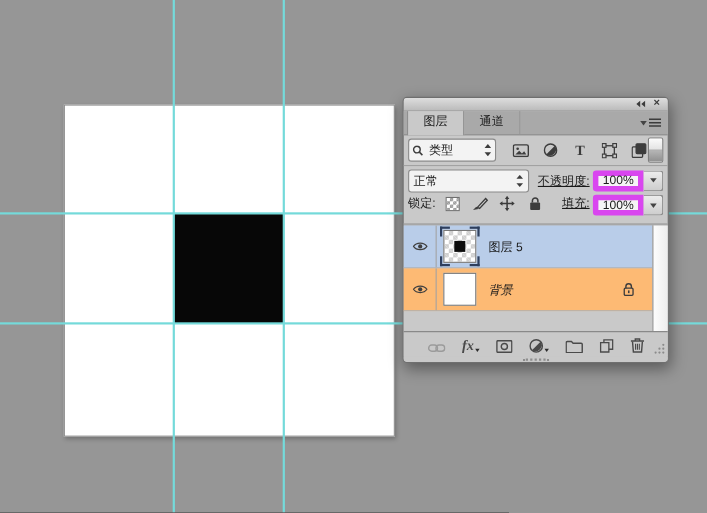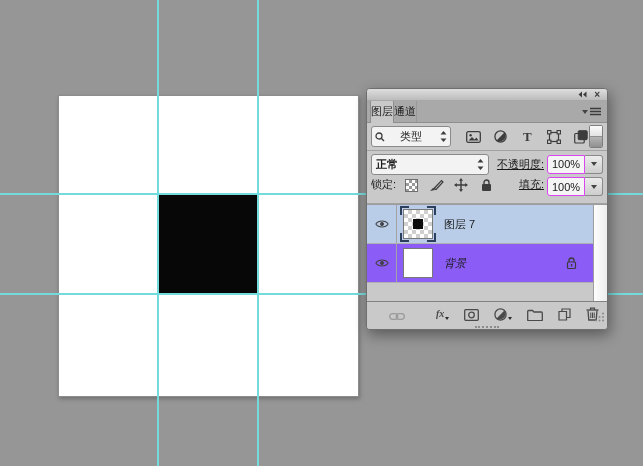--- a/index.html
+++ b/index.html
@@ -39,56 +39,56 @@
     border-radius:3px 3px 0 0;border-bottom:1px solid #a8a8a8;
     display:flex;justify-content:flex-end;align-items:center;gap:7px;padding:0 7px;
   }
   .tb-icon{display:flex;align-items:center;color:#3c3c3c;cursor:pointer;line-height:1;}
   .close-glyph{font-size:10px;font-weight:bold;transform:translateY(-0.5px);}
   .tabbar{
     height:21px;flex:0 0 21px;background:#a9a9a9;border-bottom:1px solid #8f8f8f;
     display:flex;align-items:stretch;position:relative;border-radius:0;
   }
   .tab{
-    padding:0 0;line-height:21px;color:#1c1c1c;cursor:pointer;
+    padding:0 14px;line-height:21px;color:#1c1c1c;cursor:pointer;
     border-right:1px solid #989898;white-space:nowrap;
   }
   .tab.active{
     background:#c9c9c9;margin-bottom:-1px;border-right:1px solid #8f8f8f;
     border-left:1px solid #8f8f8f;margin-left:3px;
   }
   .panel-menu{margin-left:auto;display:flex;align-items:center;gap:2px;padding-right:6px;cursor:pointer;}
 
   .row-line{border-bottom:1px solid #a2a2a2;}
   .filter-row{height:27px;flex:0 0 27px;display:flex;align-items:center;padding:0 4px;}
   .search-combo{
     width:74px;height:19px;background:#f3f3f3;border:1px solid #8a8a8a;border-radius:3px;
-    display:flex;align-items:center;gap:15px;padding:0 3px;box-sizing:content-box;cursor:pointer;
+    display:flex;align-items:center;gap:5px;padding:0 3px;box-sizing:content-box;cursor:pointer;
   }
   .search-combo .lbl{flex:0 0 auto;}
   .spin{margin-left:auto;display:flex;}
   .filter-icons{display:flex;align-items:center;gap:11px;margin-left:14px;}
   .ficon{display:flex;align-items:center;justify-content:center;width:16px;height:16px;color:#3c3c3c;cursor:pointer;}
   .t-glyph{font-family:"Liberation Serif","DejaVu Serif",serif;font-weight:bold;font-size:13px;}
   .filter-switch{
     margin-left:auto;width:12px;height:21px;border:1px solid #7f7f7f;border-radius:2px;
     overflow:hidden;display:flex;flex-direction:column;cursor:pointer;background:#fff;
   }
   .filter-switch .top{flex:1;background:linear-gradient(#fbfbfb,#e3e3e3);border-bottom:1px solid #909090;}
   .filter-switch .bot{flex:1;background:linear-gradient(#b5b5b5,#8f8f8f);}
 
   .blend-row{height:26px;flex:0 0 26px;display:flex;align-items:center;padding:0 4px;}
   .blend-select{
     width:108px;height:19px;background:#f3f3f3;border:1px solid #8a8a8a;border-radius:3px;
-    display:flex;align-items:center;padding:0 4px;cursor:pointer;font-weight:bold;
+    display:flex;align-items:center;padding:0 4px;cursor:pointer;
   }
   .field-label{margin-left:8px;white-space:nowrap;text-decoration:underline;}
   .combo{margin-left:3px;display:flex;height:19px;cursor:pointer;}
   .combo .val{
-    width:36px;background:#f5f5f5;border:1px solid #d946ef;border-radius:3px 0 0 3px;
+    width:36px;background:#f5f5f5;border:5px solid #d946ef;border-radius:3px 0 0 3px;
     display:flex;align-items:center;justify-content:center;
   }
   .combo .arrow-btn{
     width:17px;border:1px solid #8a8a8a;border-left:none;border-radius:0 3px 3px 0;
     background:linear-gradient(#ececec,#cdcdcd);display:flex;align-items:center;justify-content:center;
   }
   .tri-down{width:0;height:0;border-left:3.5px solid transparent;border-right:3.5px solid transparent;border-top:4px solid #444;}
 
   .lock-row{height:26px;flex:0 0 26px;display:flex;align-items:flex-start;padding:0 4px;}
   .lock-icons{display:flex;align-items:center;gap:9px;margin-left:7px;}
@@ -96,21 +96,21 @@
   .checker12{
     width:11px;height:11px;border:1px solid #6f6f6f;background-color:#fff;
     background-image:linear-gradient(45deg,#9a9a9a 25%,transparent 25%,transparent 75%,#9a9a9a 75%),
                      linear-gradient(45deg,#9a9a9a 25%,transparent 25%,transparent 75%,#9a9a9a 75%);
     background-size:6px 6px;background-position:0 0,3px 3px;
   }
   .lock-row .field-label.fill{margin-left:auto;}
 
   .layer-list{flex:1 1 auto;display:flex;border-top:1px solid #9c9c9c;min-height:0;}
   .rows{flex:1;display:flex;flex-direction:column;min-width:0;}
-  .layer-row{height:38px;flex:0 0 38px;display:flex;align-items:center;border-bottom:1px solid #b0b0b0;background:#8b5cf6;cursor:pointer;}
+  .layer-row{height:38px;flex:0 0 38px;display:flex;align-items:center;border-bottom:1px solid #b0b0b0;background:#fdba74;cursor:pointer;}
   .layer-row.selected{background:var(--selected-row,#b9cde9);}
   .eye-cell{width:29px;flex:0 0 29px;align-self:stretch;display:flex;align-items:center;justify-content:center;border-right:1px solid #a3a3a3;cursor:pointer;}
   .thumb-wrap{position:relative;width:36px;height:36px;margin-left:3px;display:flex;align-items:center;justify-content:center;flex:0 0 36px;}
   .thumb{width:30px;height:30px;border:1px solid #787878;background:#fff;position:relative;box-sizing:border-box;}
   .thumb.checker{
     background-color:#fff;
     background-image:linear-gradient(45deg,#cfcfcf 25%,transparent 25%,transparent 75%,#cfcfcf 75%),
                      linear-gradient(45deg,#cfcfcf 25%,transparent 25%,transparent 75%,#cfcfcf 75%);
     background-size:8px 8px;background-position:0 0,4px 4px;
   }
@@ -125,21 +125,21 @@
   .row-lock{margin-left:auto;margin-right:16px;display:flex;align-items:center;color:#3c3c3c;}
   .list-empty{flex:1;background:#c9c9c9;}
   .scrollstrip{width:13px;flex:0 0 13px;background:linear-gradient(to right,#fdfdfd,#ededed);border-left:1px solid #9e9e9e;cursor:pointer;}
 
   .bottom-bar{
     height:22px;flex:0 0 22px;border-top:1px solid #828282;background:#c9c9c9;
     display:flex;align-items:center;gap:15px;padding:0 6px 0 22px;position:relative;
   }
   .bicon{display:flex;align-items:flex-end;justify-content:center;color:#4a4a4a;cursor:pointer;position:relative;height:16px;}
   .bicon.disabled{color:#9b9b9b;}
-  .fx-glyph{font-family:"Liberation Serif","DejaVu Serif",serif;font-style:italic;font-weight:bold;font-size:10px;line-height:14px;margin-left:16px;}
+  .fx-glyph{font-family:"Liberation Serif","DejaVu Serif",serif;font-style:italic;font-weight:bold;font-size:13px;line-height:14px;}
   .mini-tri{width:0;height:0;border-left:2.5px solid transparent;border-right:2.5px solid transparent;border-top:3.5px solid #2c2c2c;margin-left:1px;margin-bottom:1px;}
   .grip{position:absolute;right:2px;bottom:1px;cursor:nwse-resize;color:#8b8b8b;}
   .panel-footer{height:5px;flex:0 0 5px;display:flex;align-items:center;justify-content:center;background:#c9c9c9;border-radius:0 0 3px 3px;}
   .drag-dots{width:24px;border-top:2px dotted #8d8d8d;cursor:ns-resize;}
   svg{display:block;}
 </style>
 </head>
 <body>
 
 <div id="stage" style="background: rgb(150, 150, 150);">
@@ -288,21 +288,21 @@
           </span>
           <span class="thumb-wrap">
             <span class="corner tl"></span>
             <span class="corner tr"></span>
             <span class="corner bl"></span>
             <span class="corner br"></span>
             <span class="thumb checker">
                 <span class="mini-square"></span>
               </span>
           </span>
-          <span class="layer-name">图层 7</span>
+          <span class="layer-name">图层 5</span>
         </div>
         <div class="layer-row">
           <span class="eye-cell">
             <svg width="14" height="10" viewBox="0 0 16 11">
                 <path d="M1 5.5 C4 1, 12 1, 15 5.5 C12 10, 4 10, 1 5.5 Z" fill="none" stroke="#3f3f3f" stroke-width="1.2"></path>
                 <circle cx="8" cy="5.5" r="2.2" fill="#3f3f3f"></circle>
               </svg>
           </span>
           <span class="thumb-wrap">
             <span class="thumb"></span>

